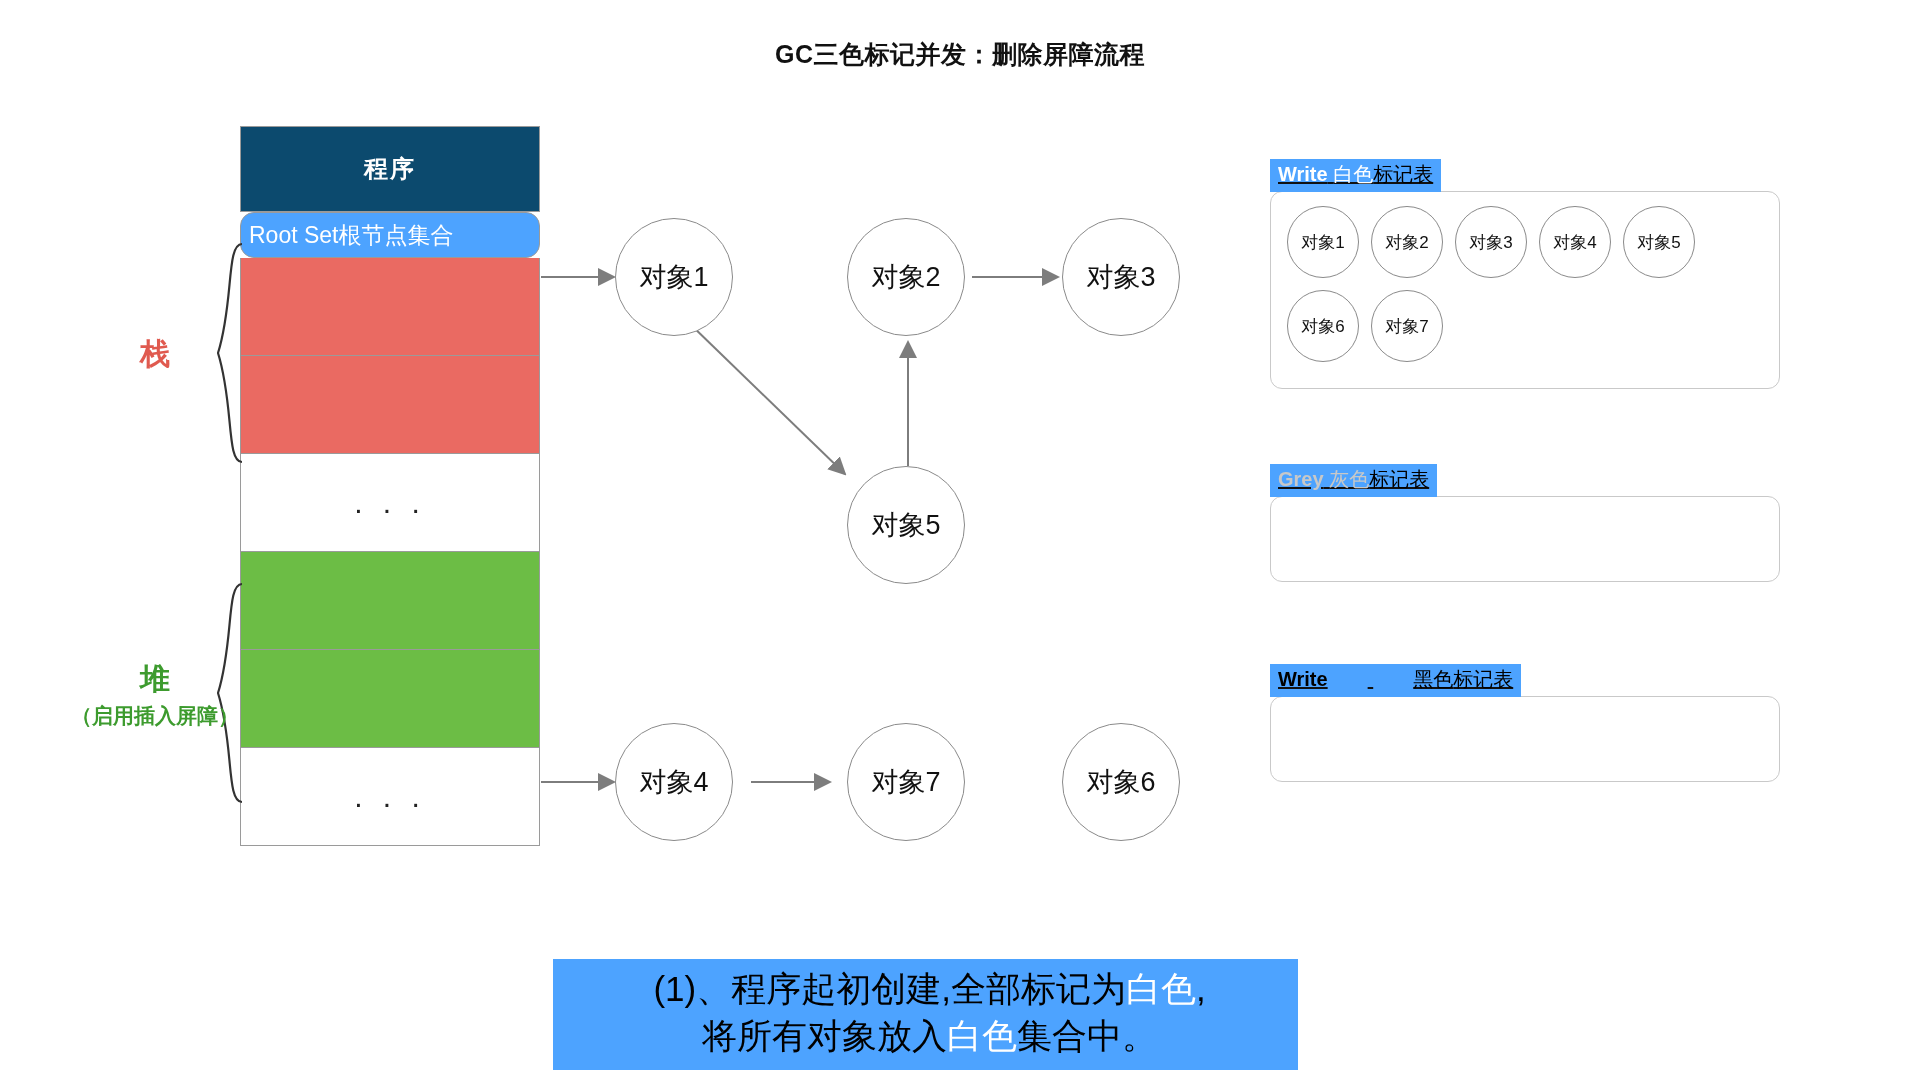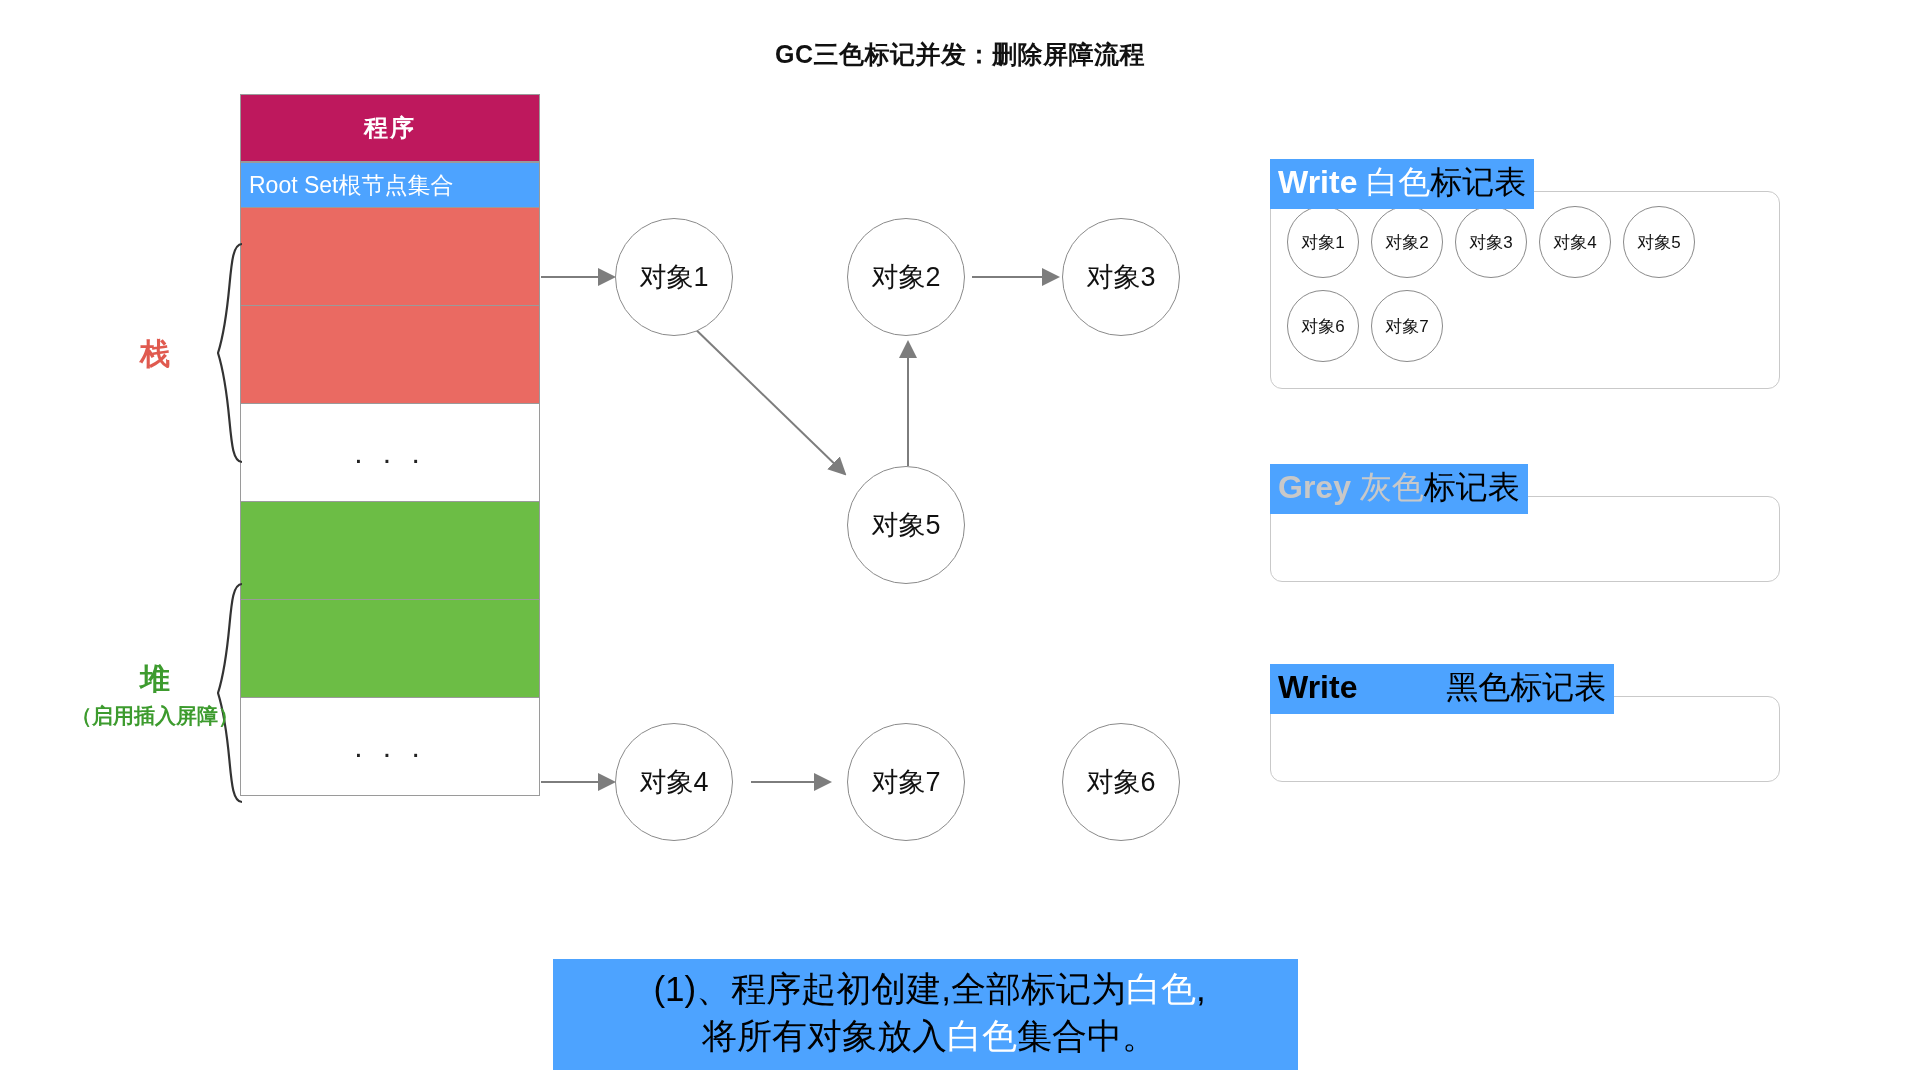--- a/index.html
+++ b/index.html
@@ -42,34 +42,36 @@
   .mem-box {
     box-sizing: border-box;
     width: 300px;
     border: 1px solid #9a9a9a;
     font-size: 24px;
     display: flex;
     align-items: center;
     justify-content: center;
   }
   .band-program {
-    height: 68px;
-    background: #be185d;
+    height: 86px;
+    background: #0c4a6e;
     color: #ffffff;
     font-weight: bold;
     letter-spacing: 2px;
+    margin-top: 32px;
   }
   .band-root {
     height: 46px;
     background: #4da3ff;
     color: #ffffff;
     justify-content: flex-start;
     padding-left: 8px;
     font-size: 23px;
     font-weight: normal;
+    border-radius: 14px;
   }
   .cell {
     box-sizing: border-box;
     width: 300px;
     height: 98px;
     border: 1px solid #9a9a9a;
     border-top: none;
     display: flex;
     align-items: center;
     justify-content: center;
@@ -121,23 +123,24 @@
     pointer-events: none;
   }
 
   
   .table-wrap { position: absolute; }
   .table-title {
     position: absolute;
     top: 0; left: 0;
     background: #4da3ff;
     padding: 2px 8px 4px 8px;
-    font-size: 32px;
+    font-size: 20px;
     white-space: nowrap;
     z-index: 3;
+    text-decoration: underline;
   }
   .table-title .kw-white { color: #ffffff; font-weight: bold; }
   .table-title .kw-grey { color: #c8c8c8; font-weight: bold; }
   .table-title .kw-black { color: #000000; font-weight: bold; }
   .table-title .cn-white { color: #ffffff; }
   .table-title .cn-grey { color: #c8c8c8; }
   .table-title .cn-black { color: #000000; margin-left: 40px; }
   .table-title .tail { color: #000000; }
   .table-body {
     position: absolute;

